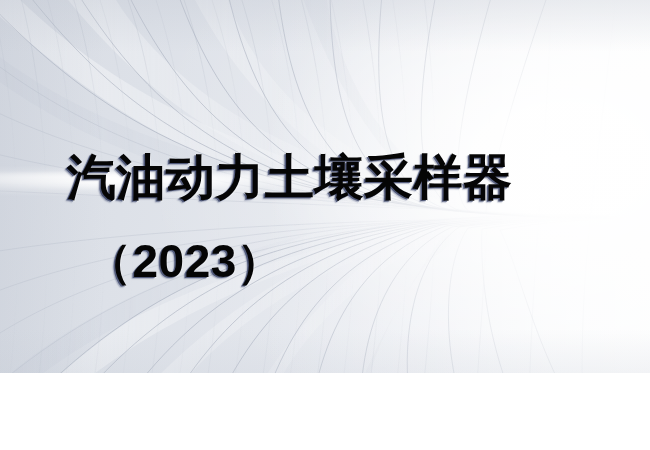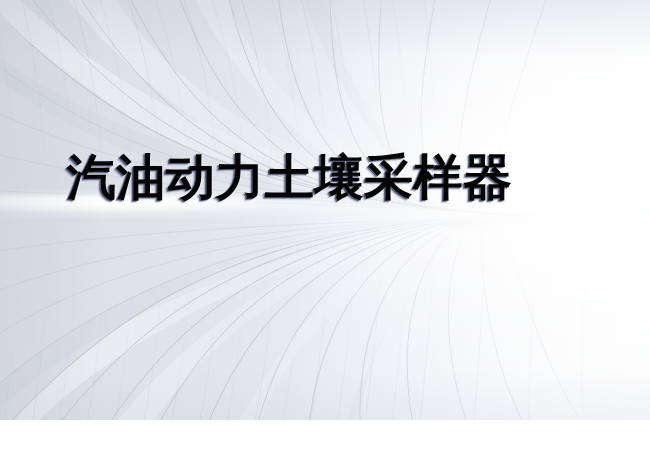--- a/index.html
+++ b/index.html
@@ -3,21 +3,21 @@
 <meta charset="utf-8">
 <style>
   html, body {
     margin: 0;
     padding: 0;
     background: #ffffff;
   }
   #slide {
     position: relative;
     width: 650px;
-    height: 420px;
+    height: 373px;
     overflow: hidden;
     font-family: "Liberation Sans", "DejaVu Sans", sans-serif;
     background: #e0e3e9;
   }
 
   
   .bg-layer {
     position: absolute;
     inset: 0;
     pointer-events: none;
@@ -269,15 +269,16 @@
       </g>
     </svg>
   </div>
 
   <div class="bg-layer" id="bg-veil-right"></div>
   <div class="bg-layer" id="bg-streak"></div>
   <div class="bg-layer" id="bg-vignette"></div>
 
   <div id="text-block">
     <div class="headline" id="title-line">汽油动力土壤采样器</div>
+    <div class="headline" id="year-line">（2023）</div>
   </div>
 
 </div>
 
 </body></html>

